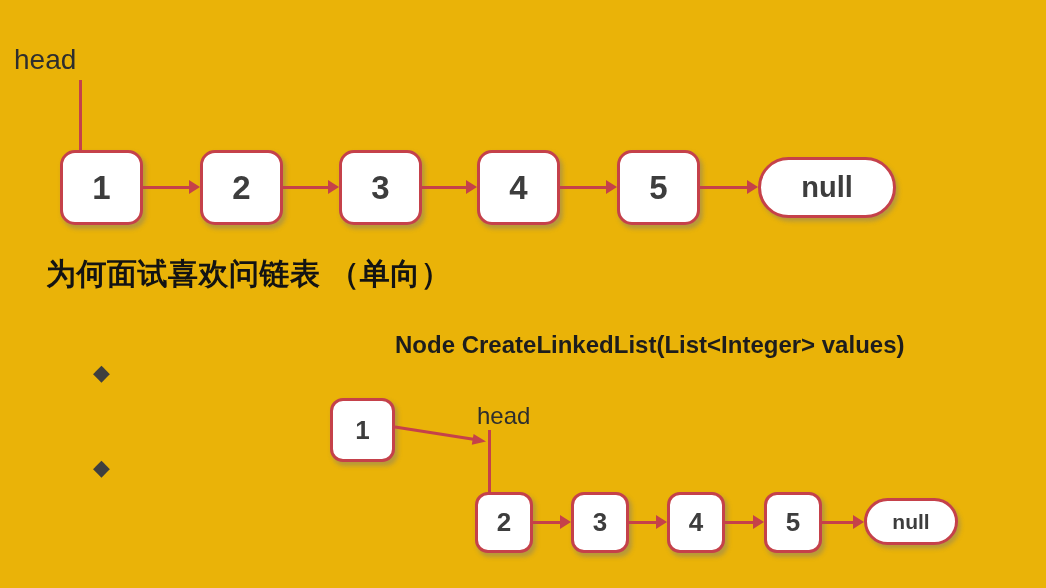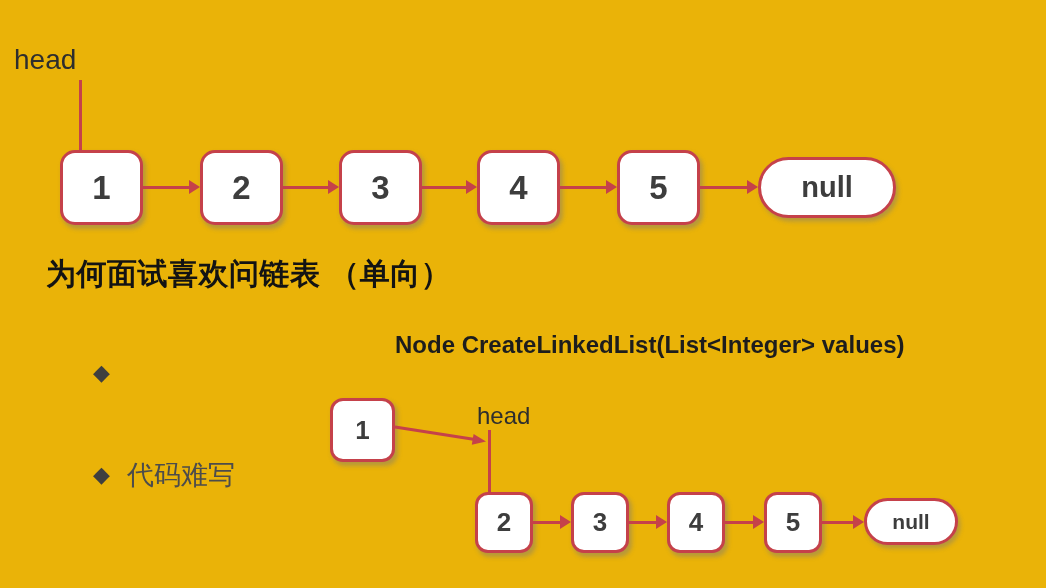--- a/index.html
+++ b/index.html
@@ -112,21 +112,20 @@
   <div class="node pill-big">null</div>
 
   <div class="page-title">为何面试喜欢问链表 （单向）</div>
   <div class="method-signature">Node CreateLinkedList(List&lt;Integer&gt; values)</div>
 
   <div class="bullet b1">
     <span class="diamond">◆</span>
   </div>
   <div class="bullet b2">
     <span class="diamond">◆</span>
-    <span>代码难写</span>
   </div>
 
   <div class="node first-small">1</div>
 
   <div class="head-label bottom-head">head</div>
 
   <svg class="diag-arrow" width="102" height="30" viewBox="0 0 102 30">
     <line x1="3" y1="9" x2="83" y2="21.5" stroke="#c5414a" stroke-width="3"></line>
     <polygon points="94,23.5 79.8,26.8 81.6,16" fill="#c5414a"></polygon>
   </svg>

